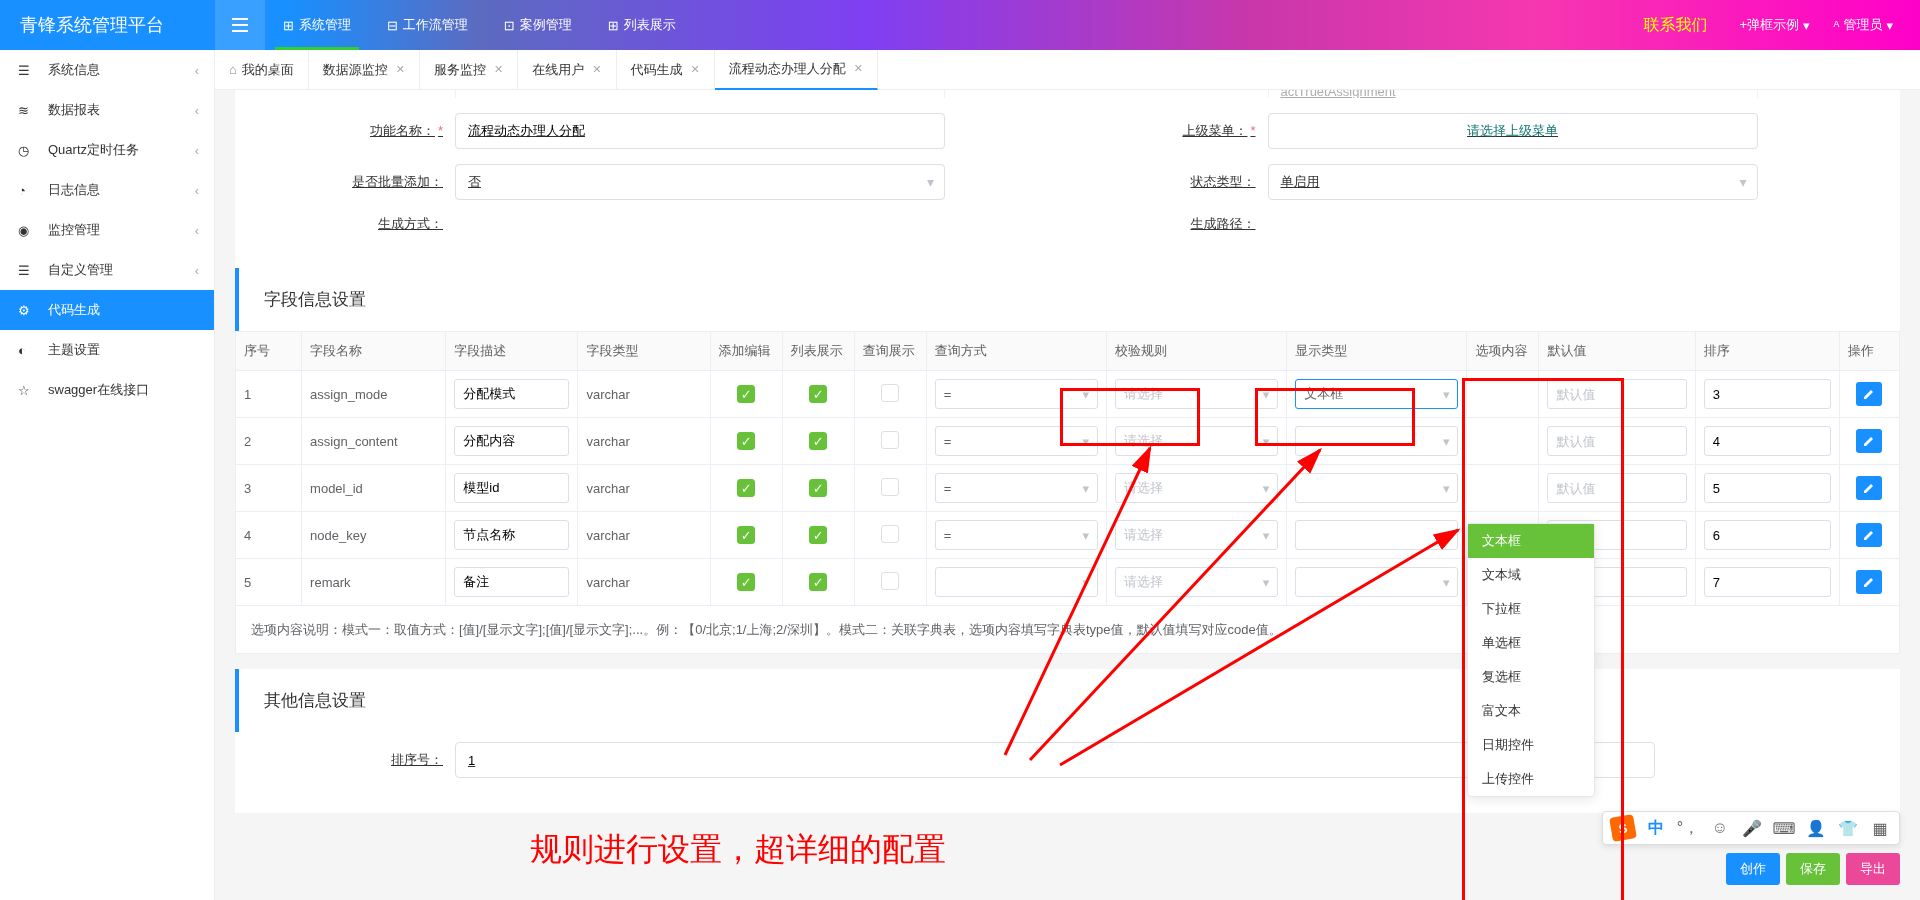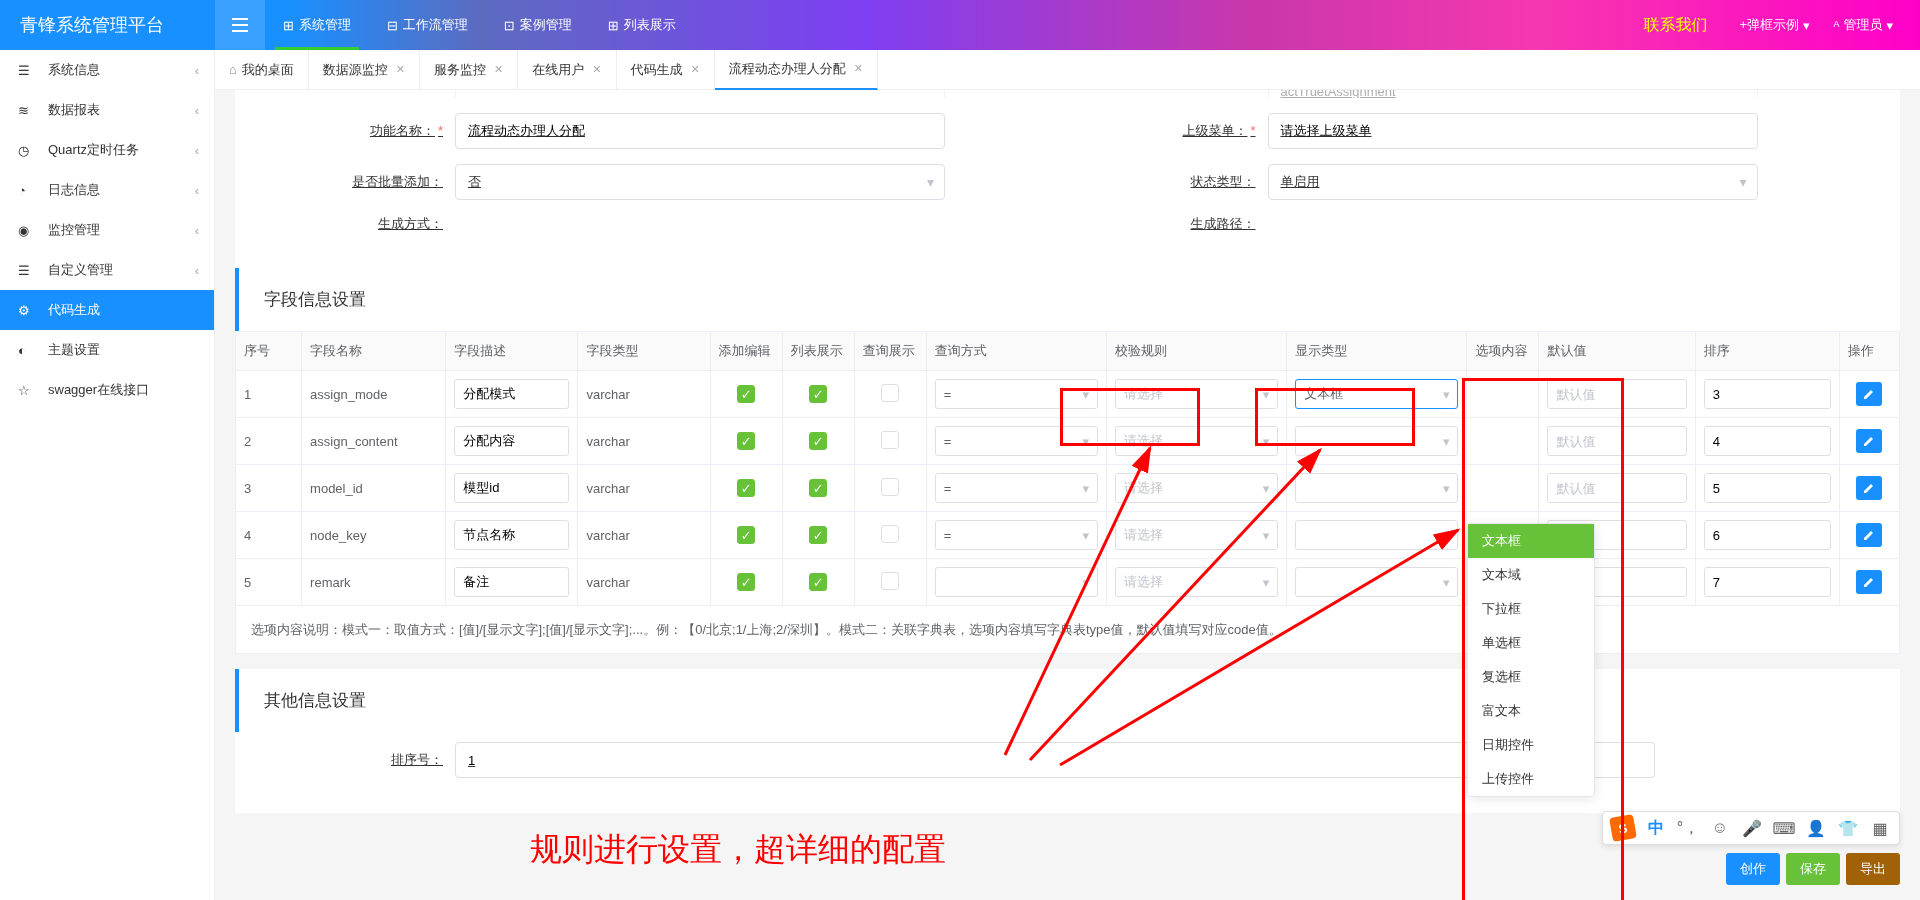--- a/index.html
+++ b/index.html
@@ -40,21 +40,21 @@
 
 
 .form-section { background: #fff; padding: 10px 20px 20px 20px; margin-bottom: 0; }
 .form-row { display: flex; margin-bottom: 15px; text-decoration: underline; }
 .form-group { display: flex; align-items: center; flex: 1; }
 .form-label { width: 200px; text-align: right; padding-right: 12px; color: #333; }
 .form-label .req { color: #f56c6c; margin-left: 3px; }
 .form-control { flex: 1; max-width: 490px; height: 36px; border: 1px solid #dcdfe6; border-radius: 4px; padding: 0 12px; display: flex; align-items: center; background: #fff; position: relative; }
 .form-control input { border: none; outline: none; width: 100%; font-size: 13px; background: transparent; }
 .form-control.select::after { content: '▾'; position: absolute; right: 10px; color: #c0c4cc; font-size: 14px; }
-.form-control.placeholder { color: #000000; }
+.form-control.placeholder { color: #0f766e; justify-content: center; }
 
 
 .section-header { background: #fff; padding: 20px 25px; font-size: 17px; color: #333; border-left: 4px solid #1890ff; margin-left: 0; }
 
 
 .table-wrap { background: #fff; }
 table { width: 100%; border-collapse: collapse; }
 th { background: #fafafa; padding: 10px 8px; text-align: left; font-weight: 400; color: #606266; border: 1px solid #ebeef5; font-size: 13px; }
 td { padding: 8px 8px; border: 1px solid #ebeef5; color: #606266; font-size: 13px; }
 .cell-input { width: 100%; height: 30px; border: 1px solid #dcdfe6; border-radius: 3px; padding: 0 8px; font-size: 13px; outline: none; }
@@ -74,21 +74,21 @@
 .dropdown-item.selected { background: #67c23a; color: #fff; }
 
 
 .note { padding: 12px 15px; color: #606266; font-size: 13px; line-height: 1.8; background: #fff; border: 1px solid #ebeef5; }
 
 
 .footer-btns { position: absolute; right: 20px; bottom: 15px; display: flex; gap: 6px; }
 .btn { height: 32px; padding: 0 14px; border-radius: 3px; display: inline-flex; align-items: center; cursor: pointer; color: #fff; font-size: 13px; }
 .btn-primary { background: #1890ff; }
 .btn-success { background: #67c23a; }
-.btn-warning { background: #a16207; }
+.btn-warning { background: #ec4899; }
 
 
 .annotation-box { position: absolute; border: 3px solid red; pointer-events: none; z-index: 50; }
 .annotation-line { position: absolute; z-index: 55; pointer-events: none; }
 .annotation-text { position: absolute; color: red; font-size: 32px; font-weight: 400; z-index: 56; pointer-events: none; }
 
 
 .ime-toolbar { position: absolute; right: 20px; bottom: 55px; display: flex; align-items: center; gap: 10px; background: #fff; padding: 4px 8px; border: 1px solid #ddd; border-radius: 4px; box-shadow: 0 2px 6px rgba(0,0,0,0.1); }
 .ime-icon { width: 22px; height: 22px; display: inline-flex; align-items: center; justify-content: center; font-size: 16px; color: #666; }
 .ime-logo { width: 24px; height: 24px; background: #ff6a00; border-radius: 4px; display: flex; align-items: center; justify-content: center; color: #fff; font-weight: bold; transform: rotate(-10deg); }

